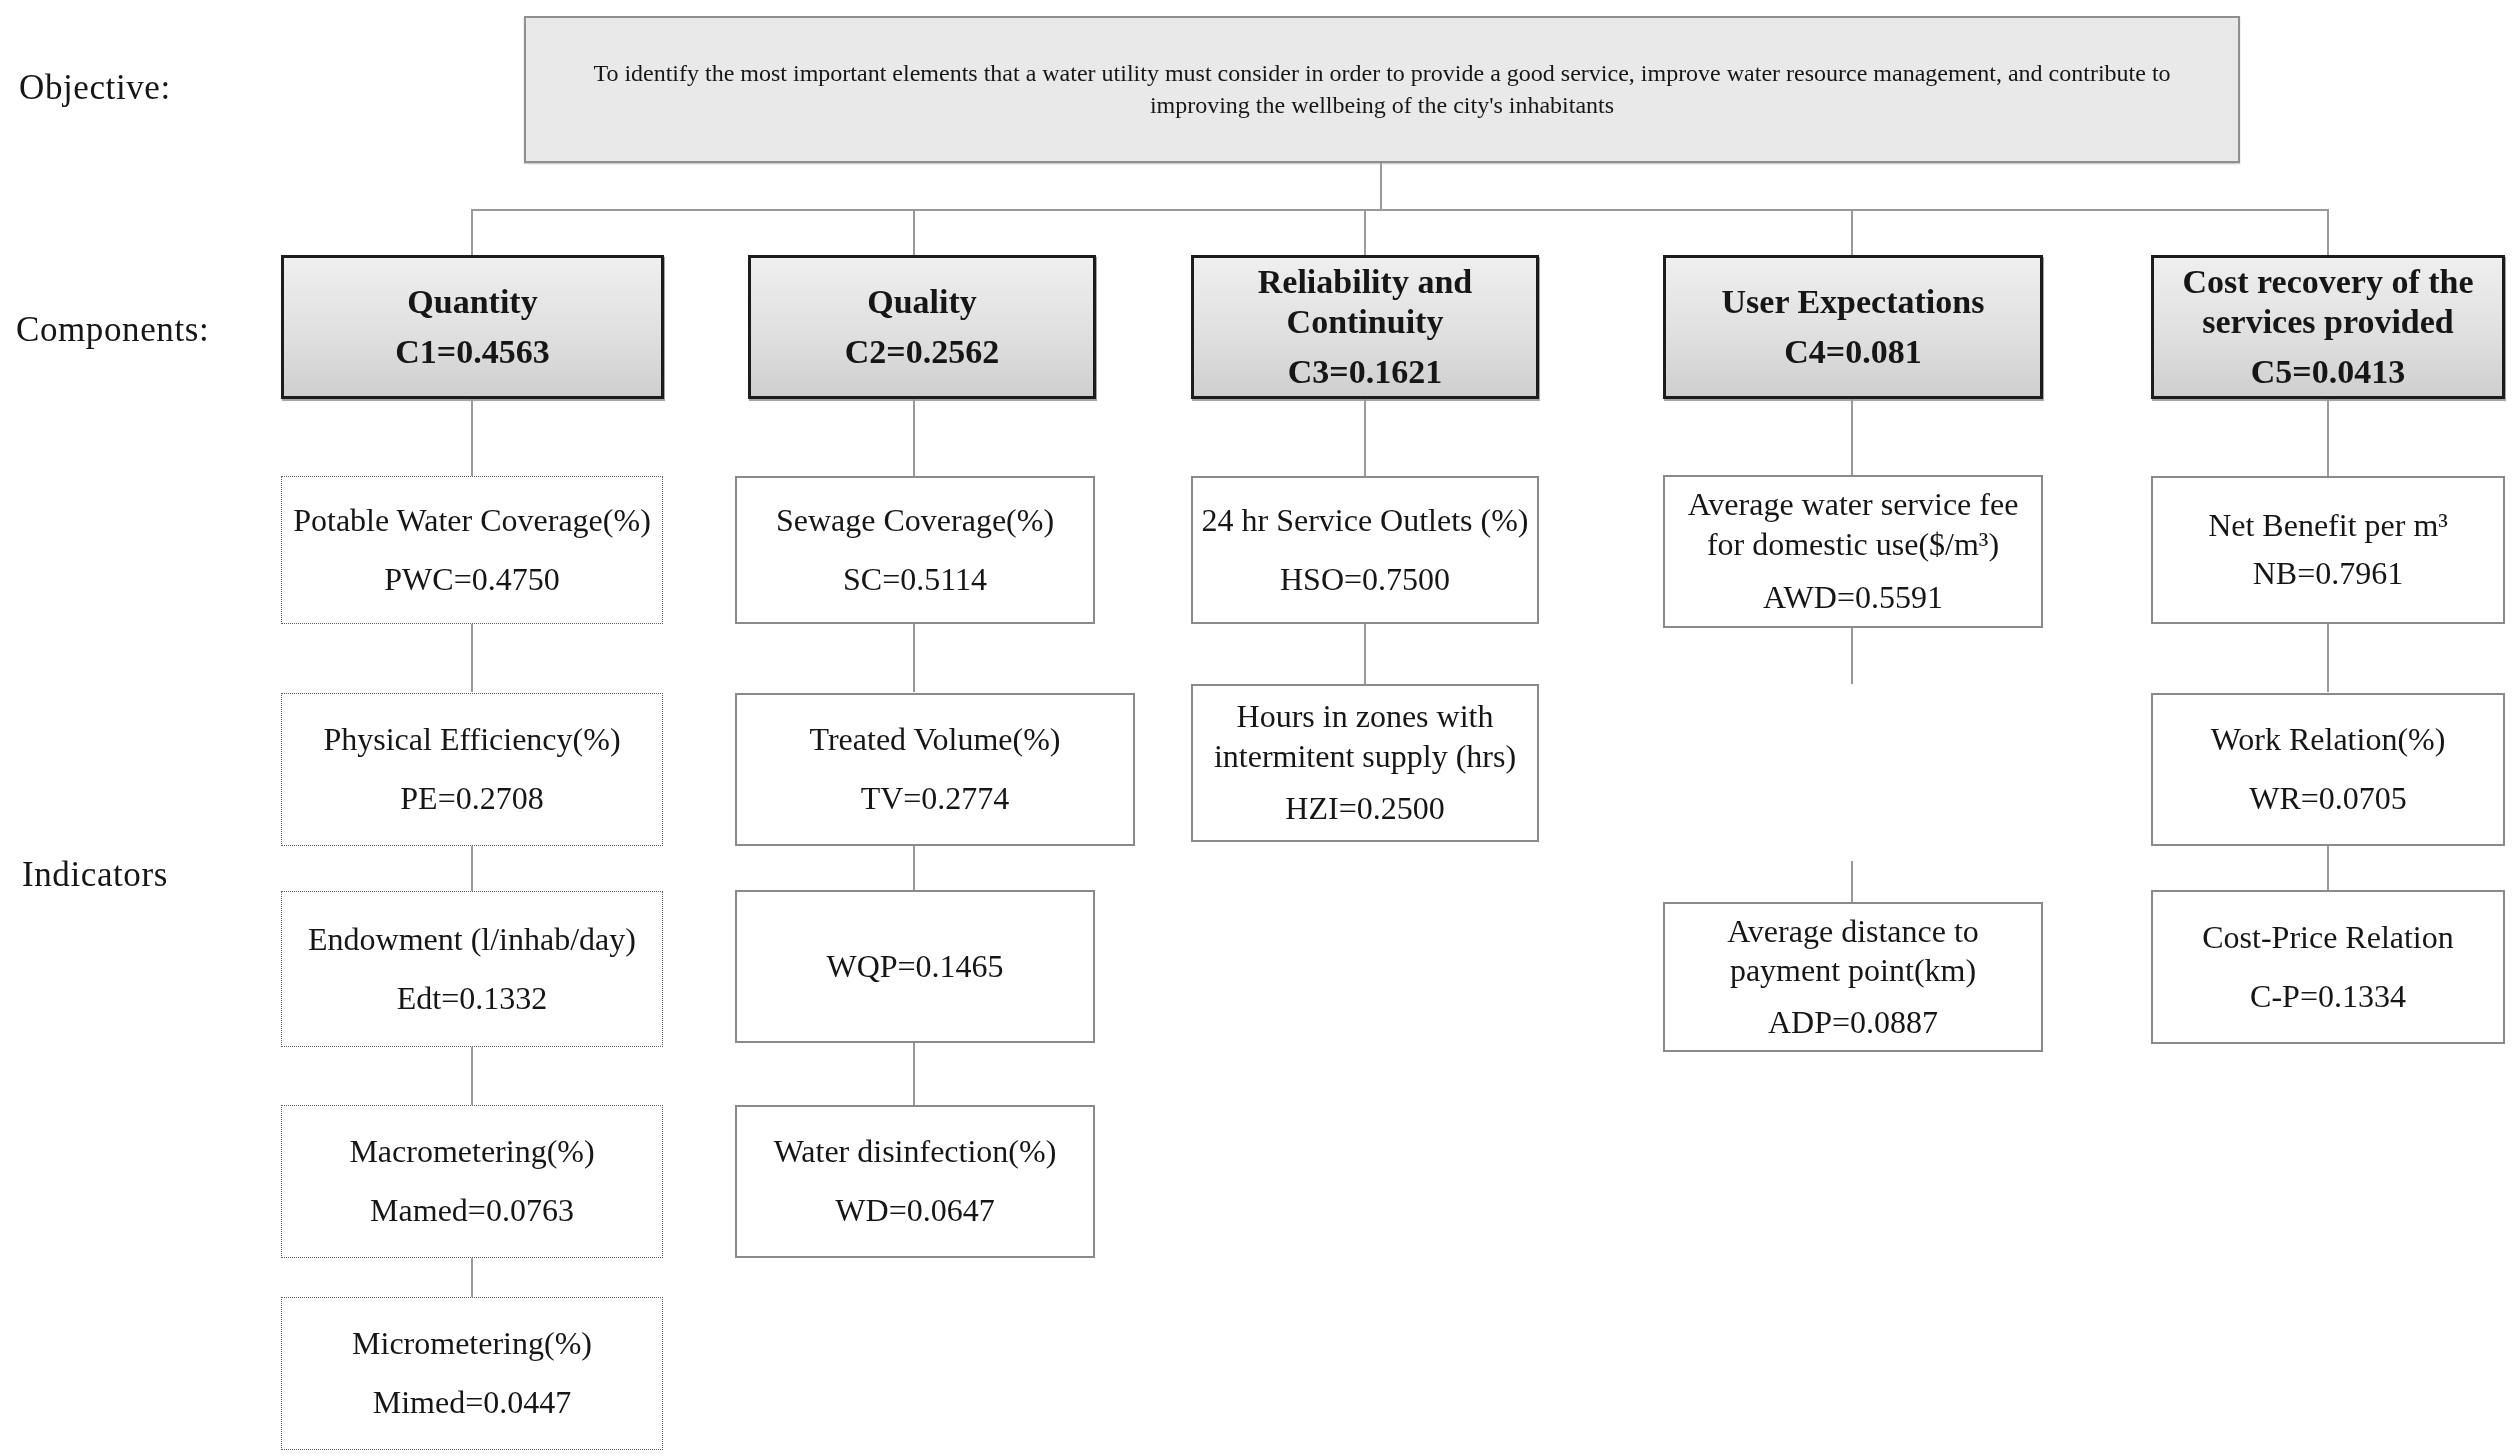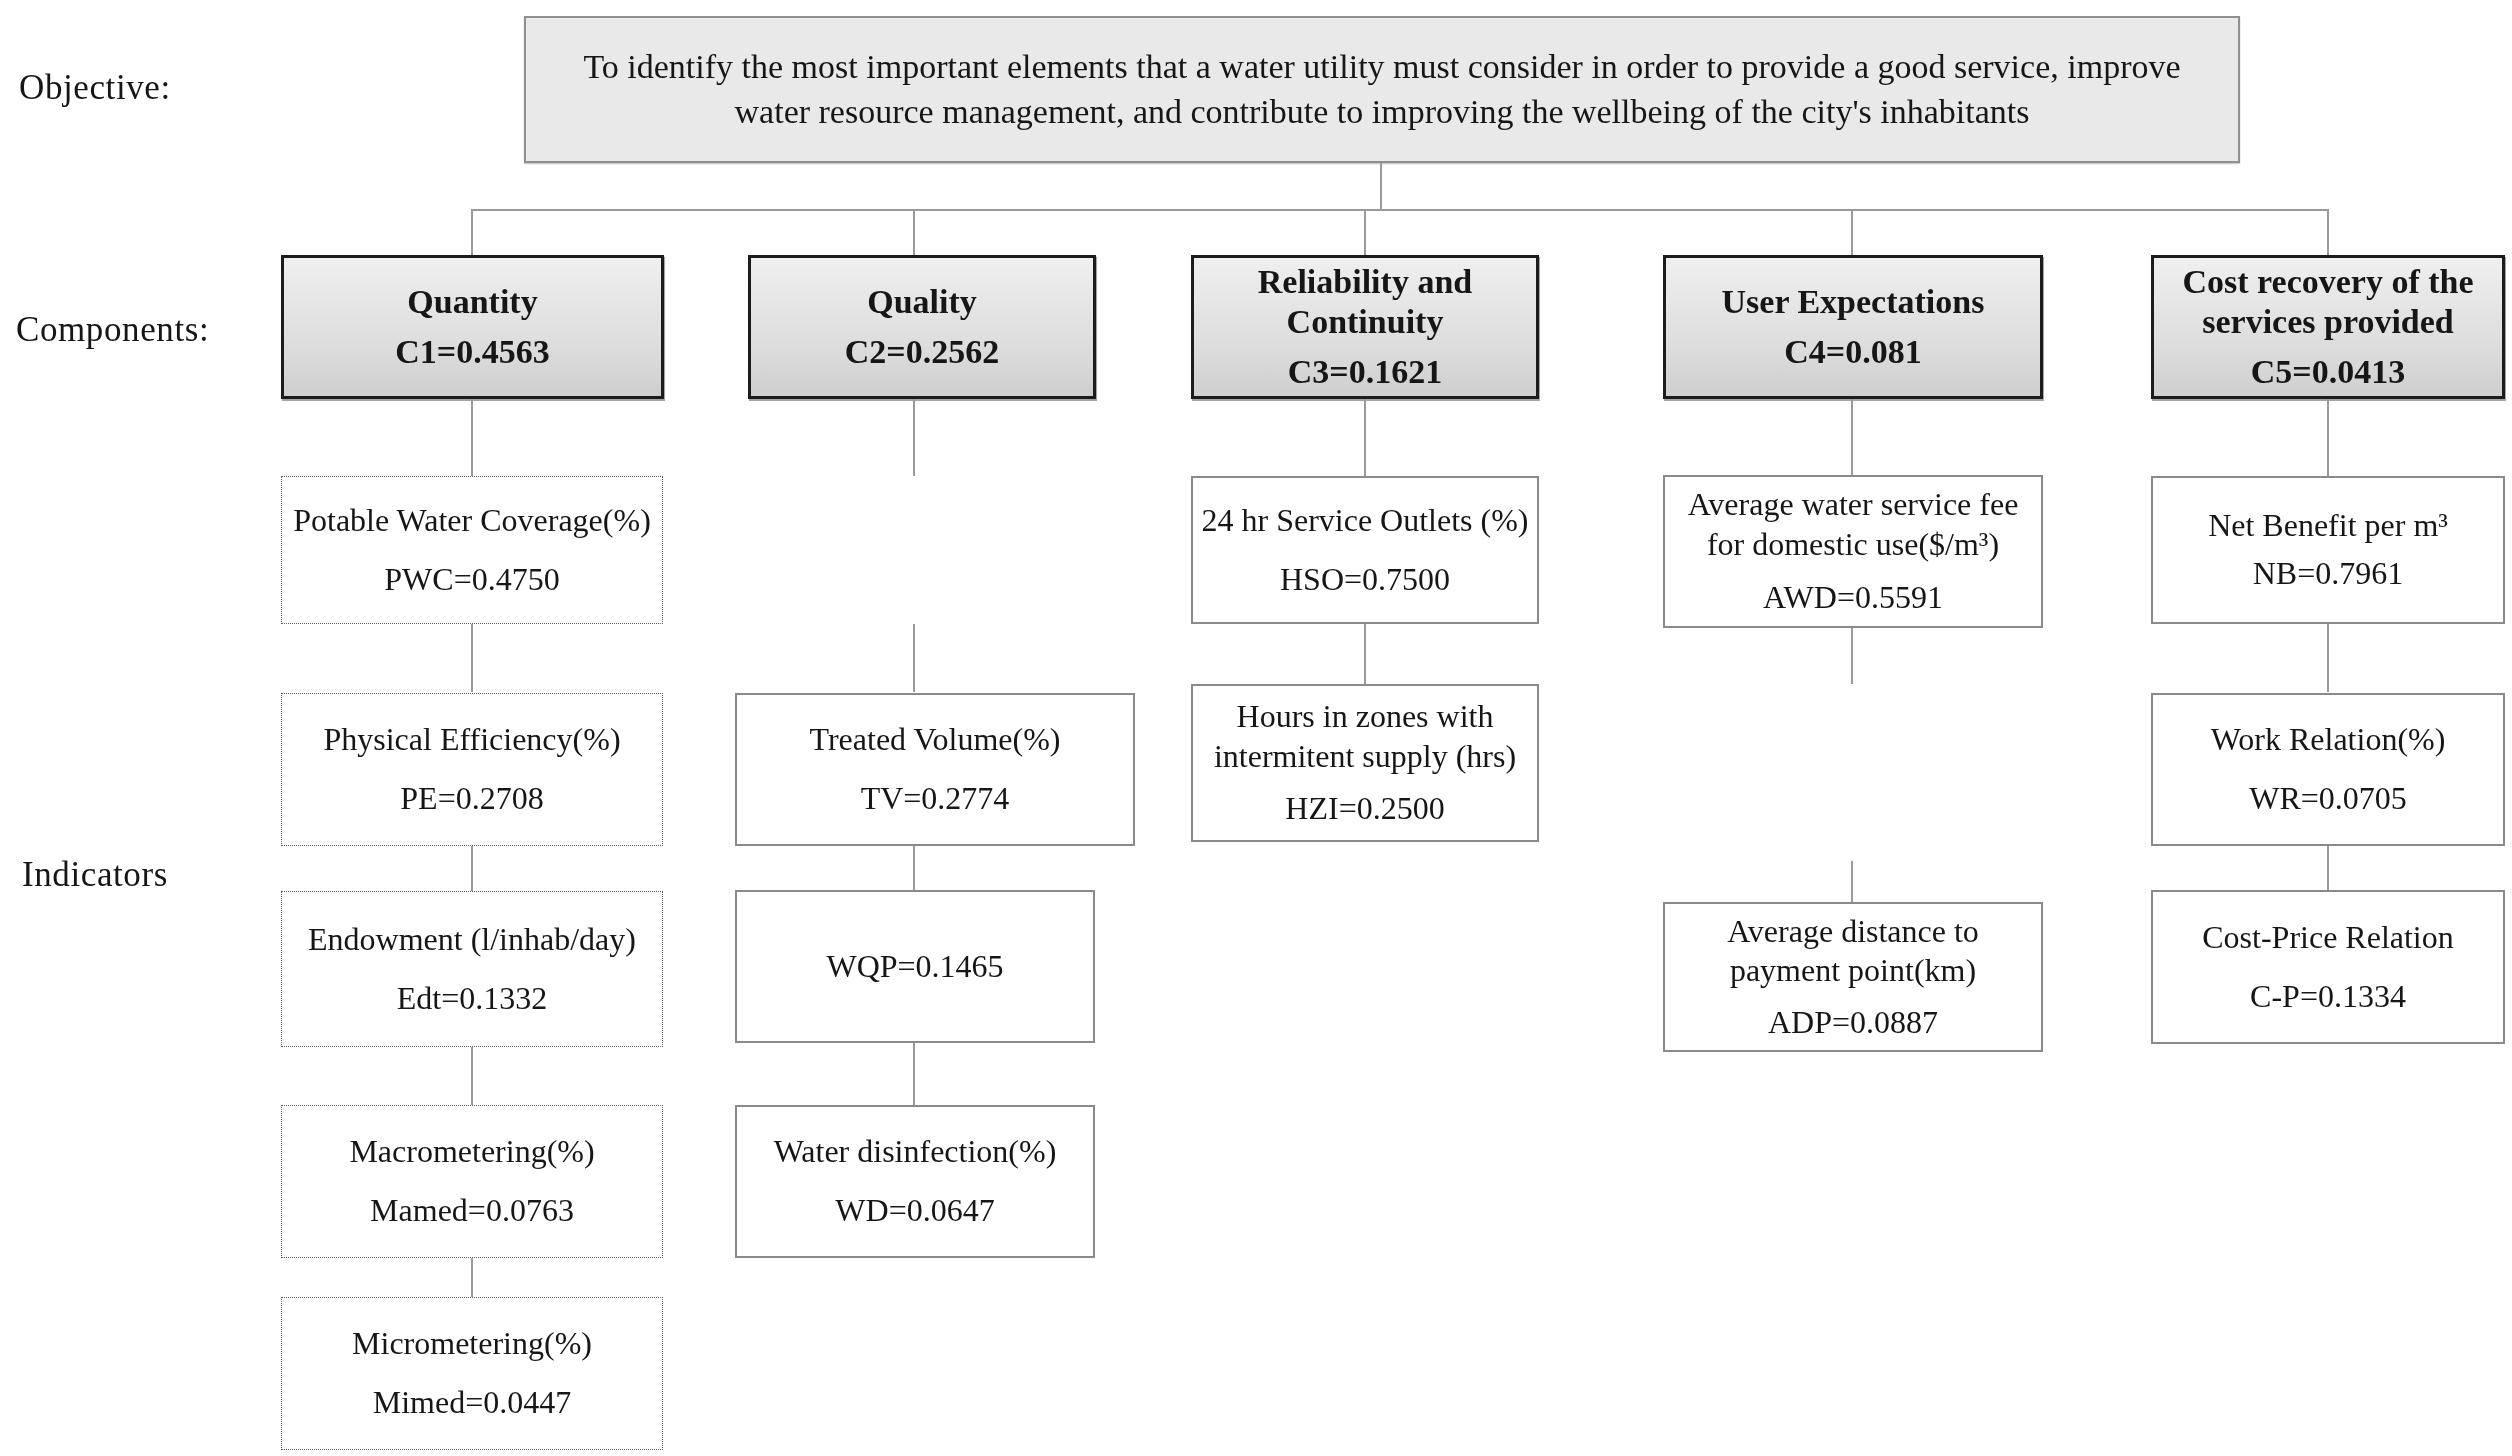--- a/index.html
+++ b/index.html
@@ -9,21 +9,21 @@
     color:#161616;background:#ffffff;overflow:hidden;border-radius:24px;
   }
   .sidelabel{position:absolute;font-size:35px;letter-spacing:0.6px;}
   .node{
     position:absolute;box-sizing:border-box;
     display:flex;flex-direction:column;align-items:center;justify-content:center;
     text-align:center;
   }
   .objective{
     background:#e9e9e9;border:2.5px solid #8f8f8f;
-    font-size:34px;line-height:1.32;padding:0 25px;
+    font-size:24px;line-height:1.32;padding:0 25px;
     box-shadow:0 1.3px 1.3px rgba(0,0,0,0.25);
   }
   .comp{
     background:linear-gradient(180deg,#efefef 0%,#dedede 60%,#cfcfcf 100%);
     border:3.8px solid #1c1c1c;
     font-weight:bold;font-size:34px;line-height:1.17;gap:10px;padding:0 7.6px;
     box-shadow:1.3px 1.9px 0.6px rgba(0,0,0,0.35);
   }
   .ind{background:#ffffff;font-size:32px;line-height:1.24;gap:19px;padding:0 6.3px;}
   .solid{border:2.5px solid #8a8a8a;}
@@ -97,20 +97,24 @@
   <div class="node ind dotted" style="left:281px;top:1297px;width:382px;height:153px;">
     <div>Micrometering(%)</div>
     <div>Mimed=0.0447</div>
   </div>
 
   <div class="line" style="left:913px;top:399px;width:1.9px;height:77px;"></div>
   <div class="line" style="left:913px;top:624px;width:1.9px;height:68px;"></div>
   <div class="line" style="left:913px;top:845px;width:1.9px;height:45px;"></div>
   <div class="line" style="left:913px;top:1043px;width:1.9px;height:62px;"></div>
 
+  <div class="node ind solid" style="left:735px;top:476px;width:360px;height:148px;">
+    <div>Sewage Coverage(%)</div>
+    <div>SC=0.5114</div>
+  </div>
   <div class="node ind solid" style="left:735px;top:693px;width:400px;height:153px;">
     <div>Treated Volume(%)</div>
     <div>TV=0.2774</div>
   </div>
   <div class="node ind solid" style="left:735px;top:890px;width:360px;height:153px;">
     <div>WQP=0.1465</div>
   </div>
   <div class="node ind solid" style="left:735px;top:1105px;width:360px;height:153px;">
     <div>Water disinfection(%)</div>
     <div>WD=0.0647</div>

